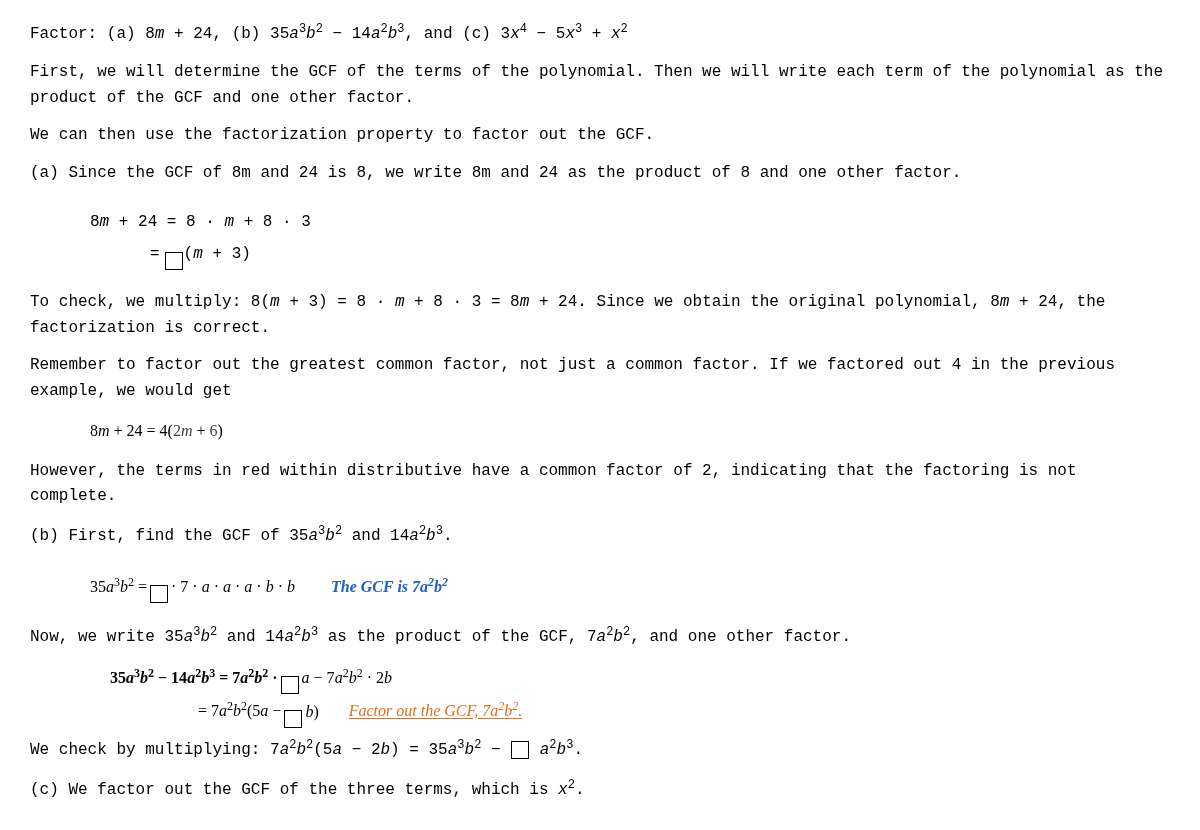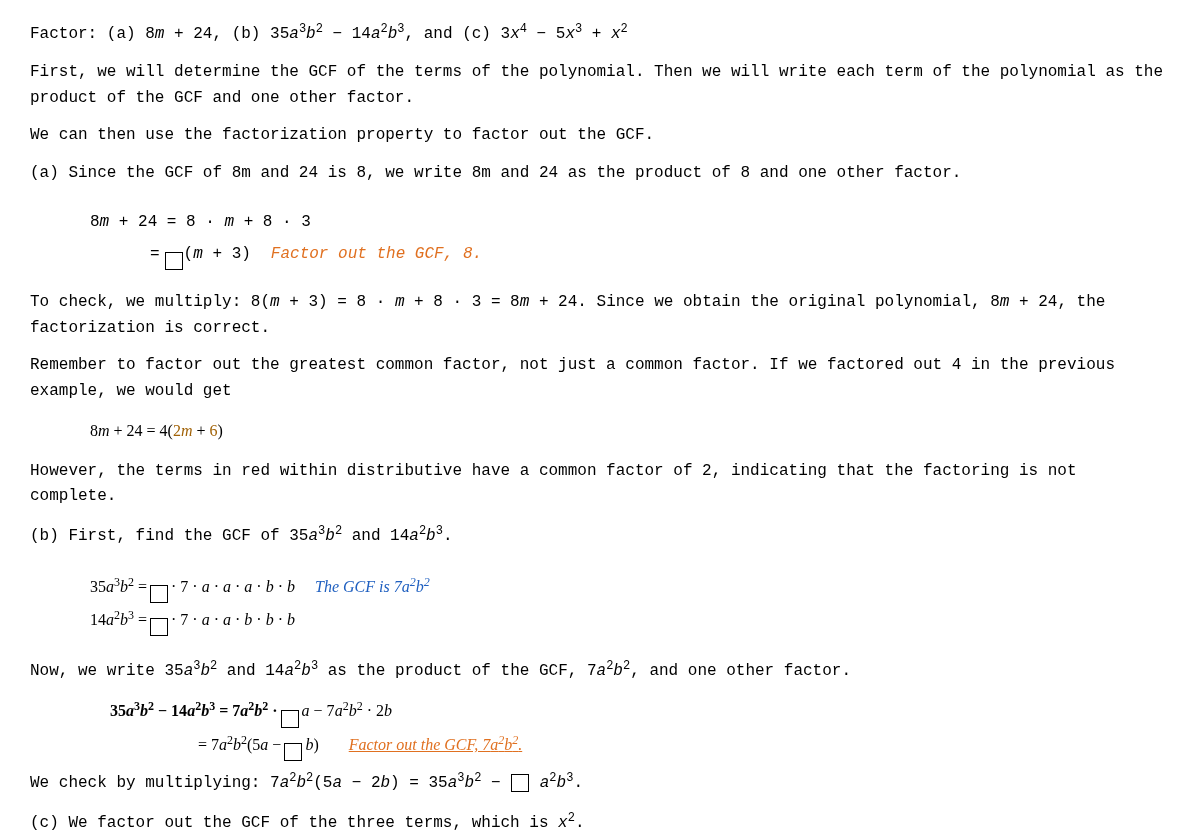--- a/index.html
+++ b/index.html
@@ -17,21 +17,21 @@
       line-height: 1.6;
       font-family: Liberation Mono, monospace;
     }
     .math-block {
       margin: 8px 0 8px 60px;
       line-height: 1.9;
     }
     .indent {
       margin-left: 60px;
     }
-    .red { color: #a16207; }
+    .red { color: #404040; }
     .orange { color: #e07020; font-style: italic; }
     .blue-note { color: #2060c0; font-style: italic; }
     sup { font-size: 0.75em; vertical-align: super; }
     .box {
       display: inline-block;
       width: 18px;
       height: 18px;
       border: 1.5px solid #000;
       vertical-align: middle;
       margin: 0 1px;
@@ -75,21 +75,20 @@
 
 <div class="section">
   <div class="math-block">
     <div class="eq-row">
       <span>8<em>m</em> + 24 = 8 · <em>m</em> + 8 · 3</span>
     </div>
     <div class="eq-row">
       <span style="margin-left:60px; margin-right:4px;">= </span>
       <span class="box"></span>
       <span>(<em>m</em> + 3)</span>
-      <span style="margin-left:20px;" class="orange">Factor out the GCF, 8.</span>
     </div>
   </div>
 </div>
 
 <div class="big-spacer"></div>
 
 <div class="section">
   <span>To check, we multiply: 8(<em>m</em> + 3) = 8 · <em>m</em> + 8 · 3 = 8<em>m</em> + 24. Since we obtain the original polynomial, 8<em>m</em> + 24, the factorization is correct.</span>
 </div>
 
@@ -115,26 +114,21 @@
   <span>(b) First, find the GCF of 35<em>a</em><sup>3</sup><em>b</em><sup>2</sup> and 14<em>a</em><sup>2</sup><em>b</em><sup>3</sup>.</span>
 </div>
 
 <div class="big-spacer"></div>
 
 <div class="math-block">
   <div class="eq-row">
     <span>35<em>a</em><sup>3</sup><em>b</em><sup>2</sup> = </span>
     <span class="box" style="margin: 0 3px;"></span>
     <span> · 7 · <em>a</em> · <em>a</em> · <em>a</em> · <em>b</em> · <em>b</em></span>
-    <span style="margin-left:20px;" class="blue-note">The GCF is 7<em>a</em><sup>2</sup><em>b</em><sup>2</sup></span>
-  </div>
-  <div class="eq-row">
-    <span>14<em>a</em><sup>2</sup><em>b</em><sup>3</sup> = </span>
-    <span class="box" style="margin: 0 3px;"></span>
-    <span> · 7 · <em>a</em> · <em>a</em> · <em>b</em> · <em>b</em> · <em>b</em></span>
+    <span style="margin-left:36px;font-weight:bold;" class="blue-note">The GCF is 7<em>a</em><sup>2</sup><em>b</em><sup>2</sup></span>
   </div>
 </div>
 
 <div class="big-spacer"></div>
 
 <div class="section">
   <span>Now, we write 35<em>a</em><sup>3</sup><em>b</em><sup>2</sup> and 14<em>a</em><sup>2</sup><em>b</em><sup>3</sup> as the product of the GCF, 7<em>a</em><sup>2</sup><em>b</em><sup>2</sup>, and one other factor.</span>
 </div>
 
 <div class="math-block">

